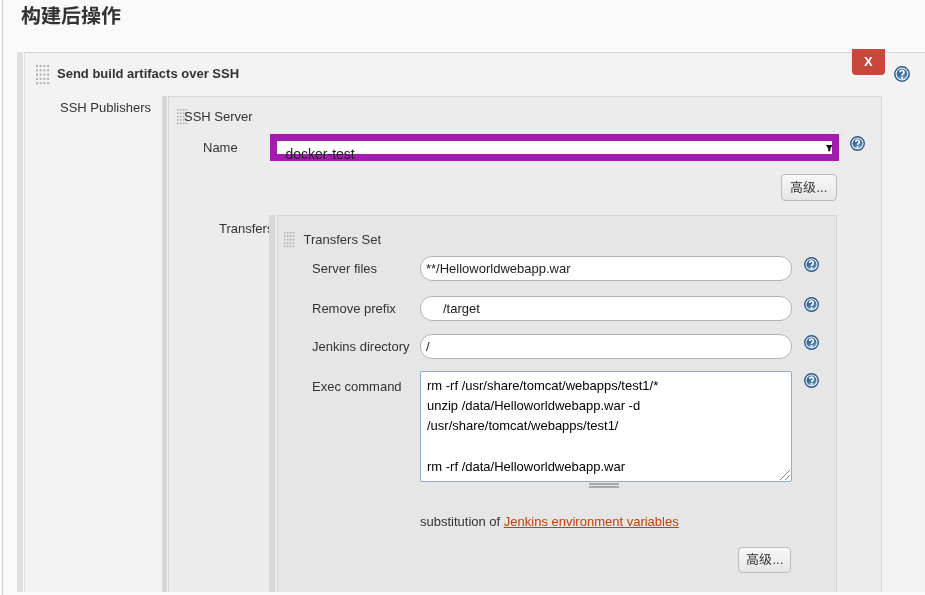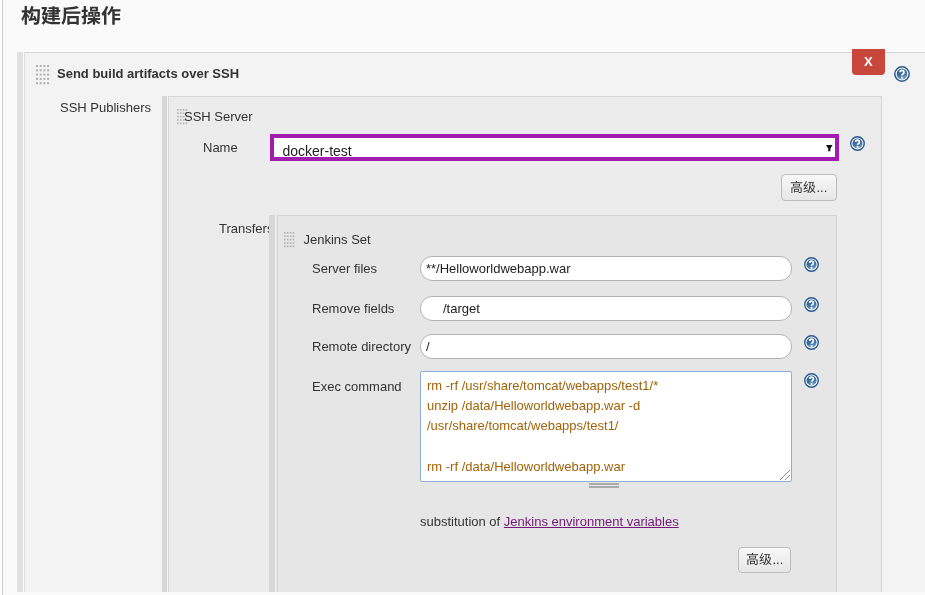--- a/index.html
+++ b/index.html
@@ -87,21 +87,21 @@
       <rect x="2.9" y="10.2" width="1.6" height="1.6" fill="#b0b0b0"></rect>
       <rect x="5.8" y="10.2" width="1.6" height="1.6" fill="#b0b0b0"></rect>
       <rect x="8.7" y="10.2" width="1.6" height="1.6" fill="#b0b0b0"></rect>
       <rect x="0.0" y="13.6" width="1.6" height="1.6" fill="#b0b0b0"></rect>
       <rect x="2.9" y="13.6" width="1.6" height="1.6" fill="#b0b0b0"></rect>
       <rect x="5.8" y="13.6" width="1.6" height="1.6" fill="#b0b0b0"></rect>
       <rect x="8.7" y="13.6" width="1.6" height="1.6" fill="#b0b0b0"></rect>
     </svg>
 <div class="lbl" style="left:184px;top:110px">SSH Server</div>
 <div class="lbl" style="left:203px;top:141px">Name</div>
-<div style="position:absolute;background:#fff;border:4px solid #a21caf;left:270px;top:134px;width:568.5px;height:27px;line-height:27px;padding-left:8.5px;font-size:14px;color:#222">docker-test</div>
+<div style="position:absolute;background:#fff;border:7px solid #a21caf;left:270px;top:134px;width:568.5px;height:27px;line-height:27px;padding-left:8.5px;font-size:14px;color:#222">docker-test</div>
 <svg width="8" height="8" style="position:absolute;left:825.5px;top:144.7px">
       <path d="M0 0 H6.6 L4.4 3.5 V6.3 H2.2 V3.5 Z" fill="#111"></path>
     </svg>
 <svg width="15" height="15" viewBox="0 0 16 16" style="position:absolute;left:850px;top:135.7px">
 <circle cx="8" cy="8" r="7.2" fill="#fff" stroke="#2a5a8c" stroke-width="1.5"></circle>
 <circle cx="8" cy="8" r="5.4" fill="url(#hg)"></circle>
 <path d="M6.05 6.3 Q6.05 4.4 8 4.4 Q9.95 4.4 9.95 6.3 Q9.95 7.5 8.85 8.1 Q8.05 8.6 8.05 9.5" stroke="#fff" stroke-width="1.75" fill="none"></path>
       <rect x="7.1" y="10.7" width="1.95" height="1.95" fill="#fff"></rect>
 </svg>
 <div class="btn" style="left:781px;top:174px;width:56px;height:27px"></div>
@@ -132,63 +132,63 @@
       <rect x="8.7" y="6.8" width="1.6" height="1.6" fill="#b0b0b0"></rect>
       <rect x="0.0" y="10.2" width="1.6" height="1.6" fill="#b0b0b0"></rect>
       <rect x="2.9" y="10.2" width="1.6" height="1.6" fill="#b0b0b0"></rect>
       <rect x="5.8" y="10.2" width="1.6" height="1.6" fill="#b0b0b0"></rect>
       <rect x="8.7" y="10.2" width="1.6" height="1.6" fill="#b0b0b0"></rect>
       <rect x="0.0" y="13.6" width="1.6" height="1.6" fill="#b0b0b0"></rect>
       <rect x="2.9" y="13.6" width="1.6" height="1.6" fill="#b0b0b0"></rect>
       <rect x="5.8" y="13.6" width="1.6" height="1.6" fill="#b0b0b0"></rect>
       <rect x="8.7" y="13.6" width="1.6" height="1.6" fill="#b0b0b0"></rect>
     </svg>
-<div class="lbl" style="left:303.5px;top:233px">Jenkins Set</div>
+<div class="lbl" style="left:303.5px;top:233px">Transfers Set</div>
 
 <div class="lbl" style="left:312px;top:262px">Server files</div>
 <div class="inp" style="left:420px;top:256px;width:372px;height:25px;line-height:24px;padding-left:5px">**/Helloworldwebapp.war</div>
 <svg width="15" height="15" viewBox="0 0 16 16" style="position:absolute;left:803.8px;top:257.3px">
 <circle cx="8" cy="8" r="7.2" fill="#fff" stroke="#2a5a8c" stroke-width="1.5"></circle>
 <circle cx="8" cy="8" r="5.4" fill="url(#hg)"></circle>
 <path d="M6.05 6.3 Q6.05 4.4 8 4.4 Q9.95 4.4 9.95 6.3 Q9.95 7.5 8.85 8.1 Q8.05 8.6 8.05 9.5" stroke="#fff" stroke-width="1.75" fill="none"></path>
       <rect x="7.1" y="10.7" width="1.95" height="1.95" fill="#fff"></rect>
 </svg>
 
-<div class="lbl" style="left:312px;top:302px">Remove fields</div>
+<div class="lbl" style="left:312px;top:302px">Remove prefix</div>
 <div class="inp" style="left:420px;top:296px;width:372px;height:25px;line-height:24px;padding-left:22px">/target</div>
 <svg width="15" height="15" viewBox="0 0 16 16" style="position:absolute;left:803.8px;top:296.9px">
 <circle cx="8" cy="8" r="7.2" fill="#fff" stroke="#2a5a8c" stroke-width="1.5"></circle>
 <circle cx="8" cy="8" r="5.4" fill="url(#hg)"></circle>
 <path d="M6.05 6.3 Q6.05 4.4 8 4.4 Q9.95 4.4 9.95 6.3 Q9.95 7.5 8.85 8.1 Q8.05 8.6 8.05 9.5" stroke="#fff" stroke-width="1.75" fill="none"></path>
       <rect x="7.1" y="10.7" width="1.95" height="1.95" fill="#fff"></rect>
 </svg>
 
-<div class="lbl" style="left:312px;top:339.5px">Remote directory</div>
+<div class="lbl" style="left:312px;top:339.5px">Jenkins directory</div>
 <div class="inp" style="left:420px;top:333.5px;width:372px;height:25px;line-height:24px;padding-left:5px">/</div>
 <svg width="15" height="15" viewBox="0 0 16 16" style="position:absolute;left:803.8px;top:335.1px">
 <circle cx="8" cy="8" r="7.2" fill="#fff" stroke="#2a5a8c" stroke-width="1.5"></circle>
 <circle cx="8" cy="8" r="5.4" fill="url(#hg)"></circle>
 <path d="M6.05 6.3 Q6.05 4.4 8 4.4 Q9.95 4.4 9.95 6.3 Q9.95 7.5 8.85 8.1 Q8.05 8.6 8.05 9.5" stroke="#fff" stroke-width="1.75" fill="none"></path>
       <rect x="7.1" y="10.7" width="1.95" height="1.95" fill="#fff"></rect>
 </svg>
 
 <div class="lbl" style="left:312px;top:380px">Exec command</div>
-<div style="position:absolute;left:420px;top:371px;width:372px;height:111px;background:#fff;border:1px solid #8eadd4;border-radius:2px;font-size:13px;line-height:20.4px;color:#a16207;padding:3.5px 0 0 6px">rm -rf /usr/share/tomcat/webapps/test1/*<br>unzip /data/Helloworldwebapp.war -d<br>/usr/share/tomcat/webapps/test1/<br><br>rm -rf /data/Helloworldwebapp.war</div>
+<div style="position:absolute;left:420px;top:371px;width:372px;height:111px;background:#fff;border:1px solid #8eadd4;border-radius:2px;font-size:13px;line-height:20.4px;color:#000000;padding:3.5px 0 0 6px">rm -rf /usr/share/tomcat/webapps/test1/*<br>unzip /data/Helloworldwebapp.war -d<br>/usr/share/tomcat/webapps/test1/<br><br>rm -rf /data/Helloworldwebapp.war</div>
 <svg width="12" height="12" style="position:absolute;left:779px;top:469px">
       <path d="M11 1 L1 11 M11 6 L6 11" stroke="#8a8a8a" stroke-width="1" fill="none"></path>
     </svg>
 <div style="position:absolute;left:589px;top:483px;width:30px;height:1.5px;background:#aaa"></div>
 <div style="position:absolute;left:589px;top:486px;width:30px;height:1.5px;background:#aaa"></div>
 <svg width="15" height="15" viewBox="0 0 16 16" style="position:absolute;left:803.8px;top:372.9px">
 <circle cx="8" cy="8" r="7.2" fill="#fff" stroke="#2a5a8c" stroke-width="1.5"></circle>
 <circle cx="8" cy="8" r="5.4" fill="url(#hg)"></circle>
 <path d="M6.05 6.3 Q6.05 4.4 8 4.4 Q9.95 4.4 9.95 6.3 Q9.95 7.5 8.85 8.1 Q8.05 8.6 8.05 9.5" stroke="#fff" stroke-width="1.75" fill="none"></path>
       <rect x="7.1" y="10.7" width="1.95" height="1.95" fill="#fff"></rect>
 </svg>
 
-<div class="lbl" style="left:420px;top:515px">substitution of <a style="color:#701a75">Jenkins environment variables</a></div>
+<div class="lbl" style="left:420px;top:515px">substitution of <a style="color:#c2410c">Jenkins environment variables</a></div>
 
 <div class="btn" style="left:738px;top:547px;width:53px;height:26px"></div>
 <svg width="38" height="17" viewBox="0 -13 38 17" style="position:absolute;left:745.5px;top:551px" fill="#333">
       <path transform="translate(0.00,0) scale(0.013000,-0.013000)" d="M303 568H695V472H303ZM231 623V416H770V623ZM456 841V745H65V679H934V745H533V841ZM110 354V-80H183V290H822V11C822 -3 818 -7 800 -8C784 -9 727 -9 662 -7C672 -28 683 -57 686 -78C769 -78 823 -78 856 -66C888 -54 897 -32 897 10V354ZM376 170H624V68H376ZM310 225V-38H376V13H691V225Z"></path>
 <path transform="translate(13.00,0) scale(0.013000,-0.013000)" d="M42 56 60 -18C155 18 280 66 398 113L383 178C258 132 127 84 42 56ZM400 775V705H512C500 384 465 124 329 -36C347 -46 382 -70 395 -82C481 30 528 177 555 355C589 273 631 197 680 130C620 63 548 12 470 -24C486 -36 512 -64 523 -82C597 -45 666 6 726 73C781 10 844 -42 915 -78C926 -59 949 -32 966 -18C894 16 829 67 773 130C842 223 895 341 926 486L879 505L865 502H763C788 584 817 689 840 775ZM587 705H746C722 611 692 506 667 436H839C814 339 775 257 726 187C659 278 607 386 572 499C579 564 583 633 587 705ZM55 423C70 430 94 436 223 453C177 387 134 334 115 313C84 275 60 250 38 246C46 227 57 192 61 177C83 193 117 206 384 286C381 302 379 331 379 349L183 294C257 382 330 487 393 593L330 631C311 593 289 556 266 520L134 506C195 593 255 703 301 809L232 841C189 719 113 589 90 555C67 521 50 498 31 493C40 474 51 438 55 423Z"></path>
       <text x="26.5" y="0" font-size="13" font-family="Liberation Sans, sans-serif">...</text>
     </svg>
 </div>
 </body></html>

